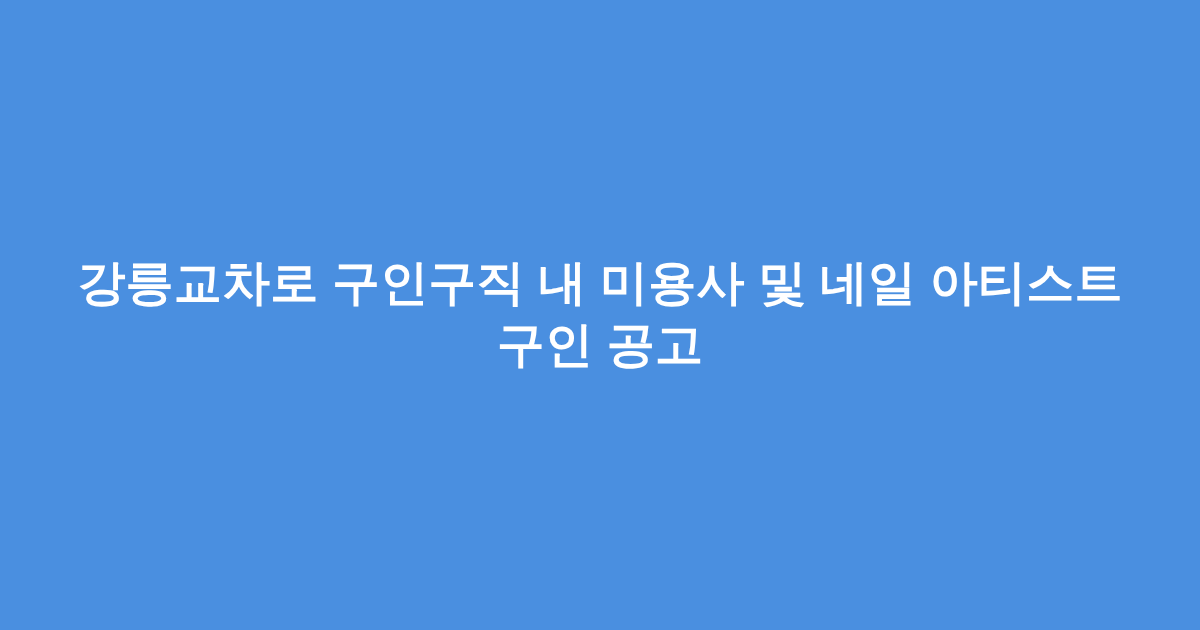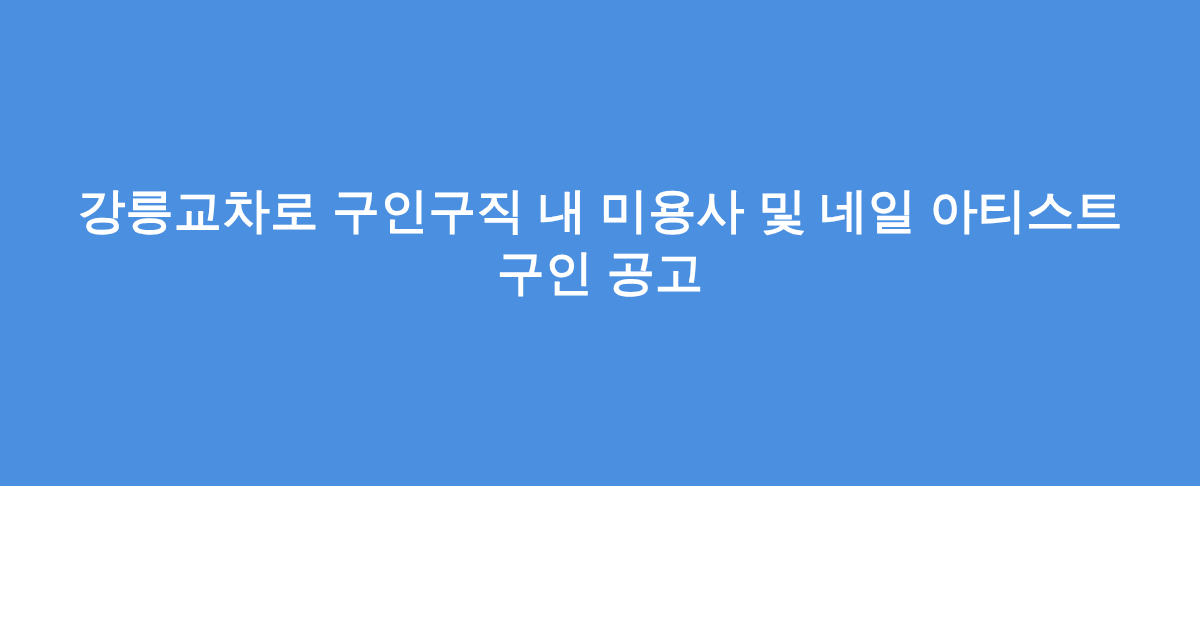--- a/index.html
+++ b/index.html
@@ -50,21 +50,21 @@
     letter-spacing: 0.2px;
     word-break: keep-all;
     overflow-wrap: break-word;
     text-rendering: geometricPrecision;
     -webkit-font-smoothing: antialiased;
   }
 </style>
 </head>
 <body>
 
-<div id="og-card" style="background-color: rgb(74, 143, 224); width: 1200px; height: 486px;">
+<div id="og-card" style="background-color: rgb(74, 143, 224); width: 1200px; height: 630px;">
 
   <div id="headline-block">
 
     <h1 id="headline-text" style="color: rgb(255, 255, 255); font-size: 48px; line-height: 62px; text-align: center;">강릉교차로 구인구직 내 미용사 및 네일 아티스트 구인 공고</h1>
 
   </div>
 
 </div>
 
 </body></html>

